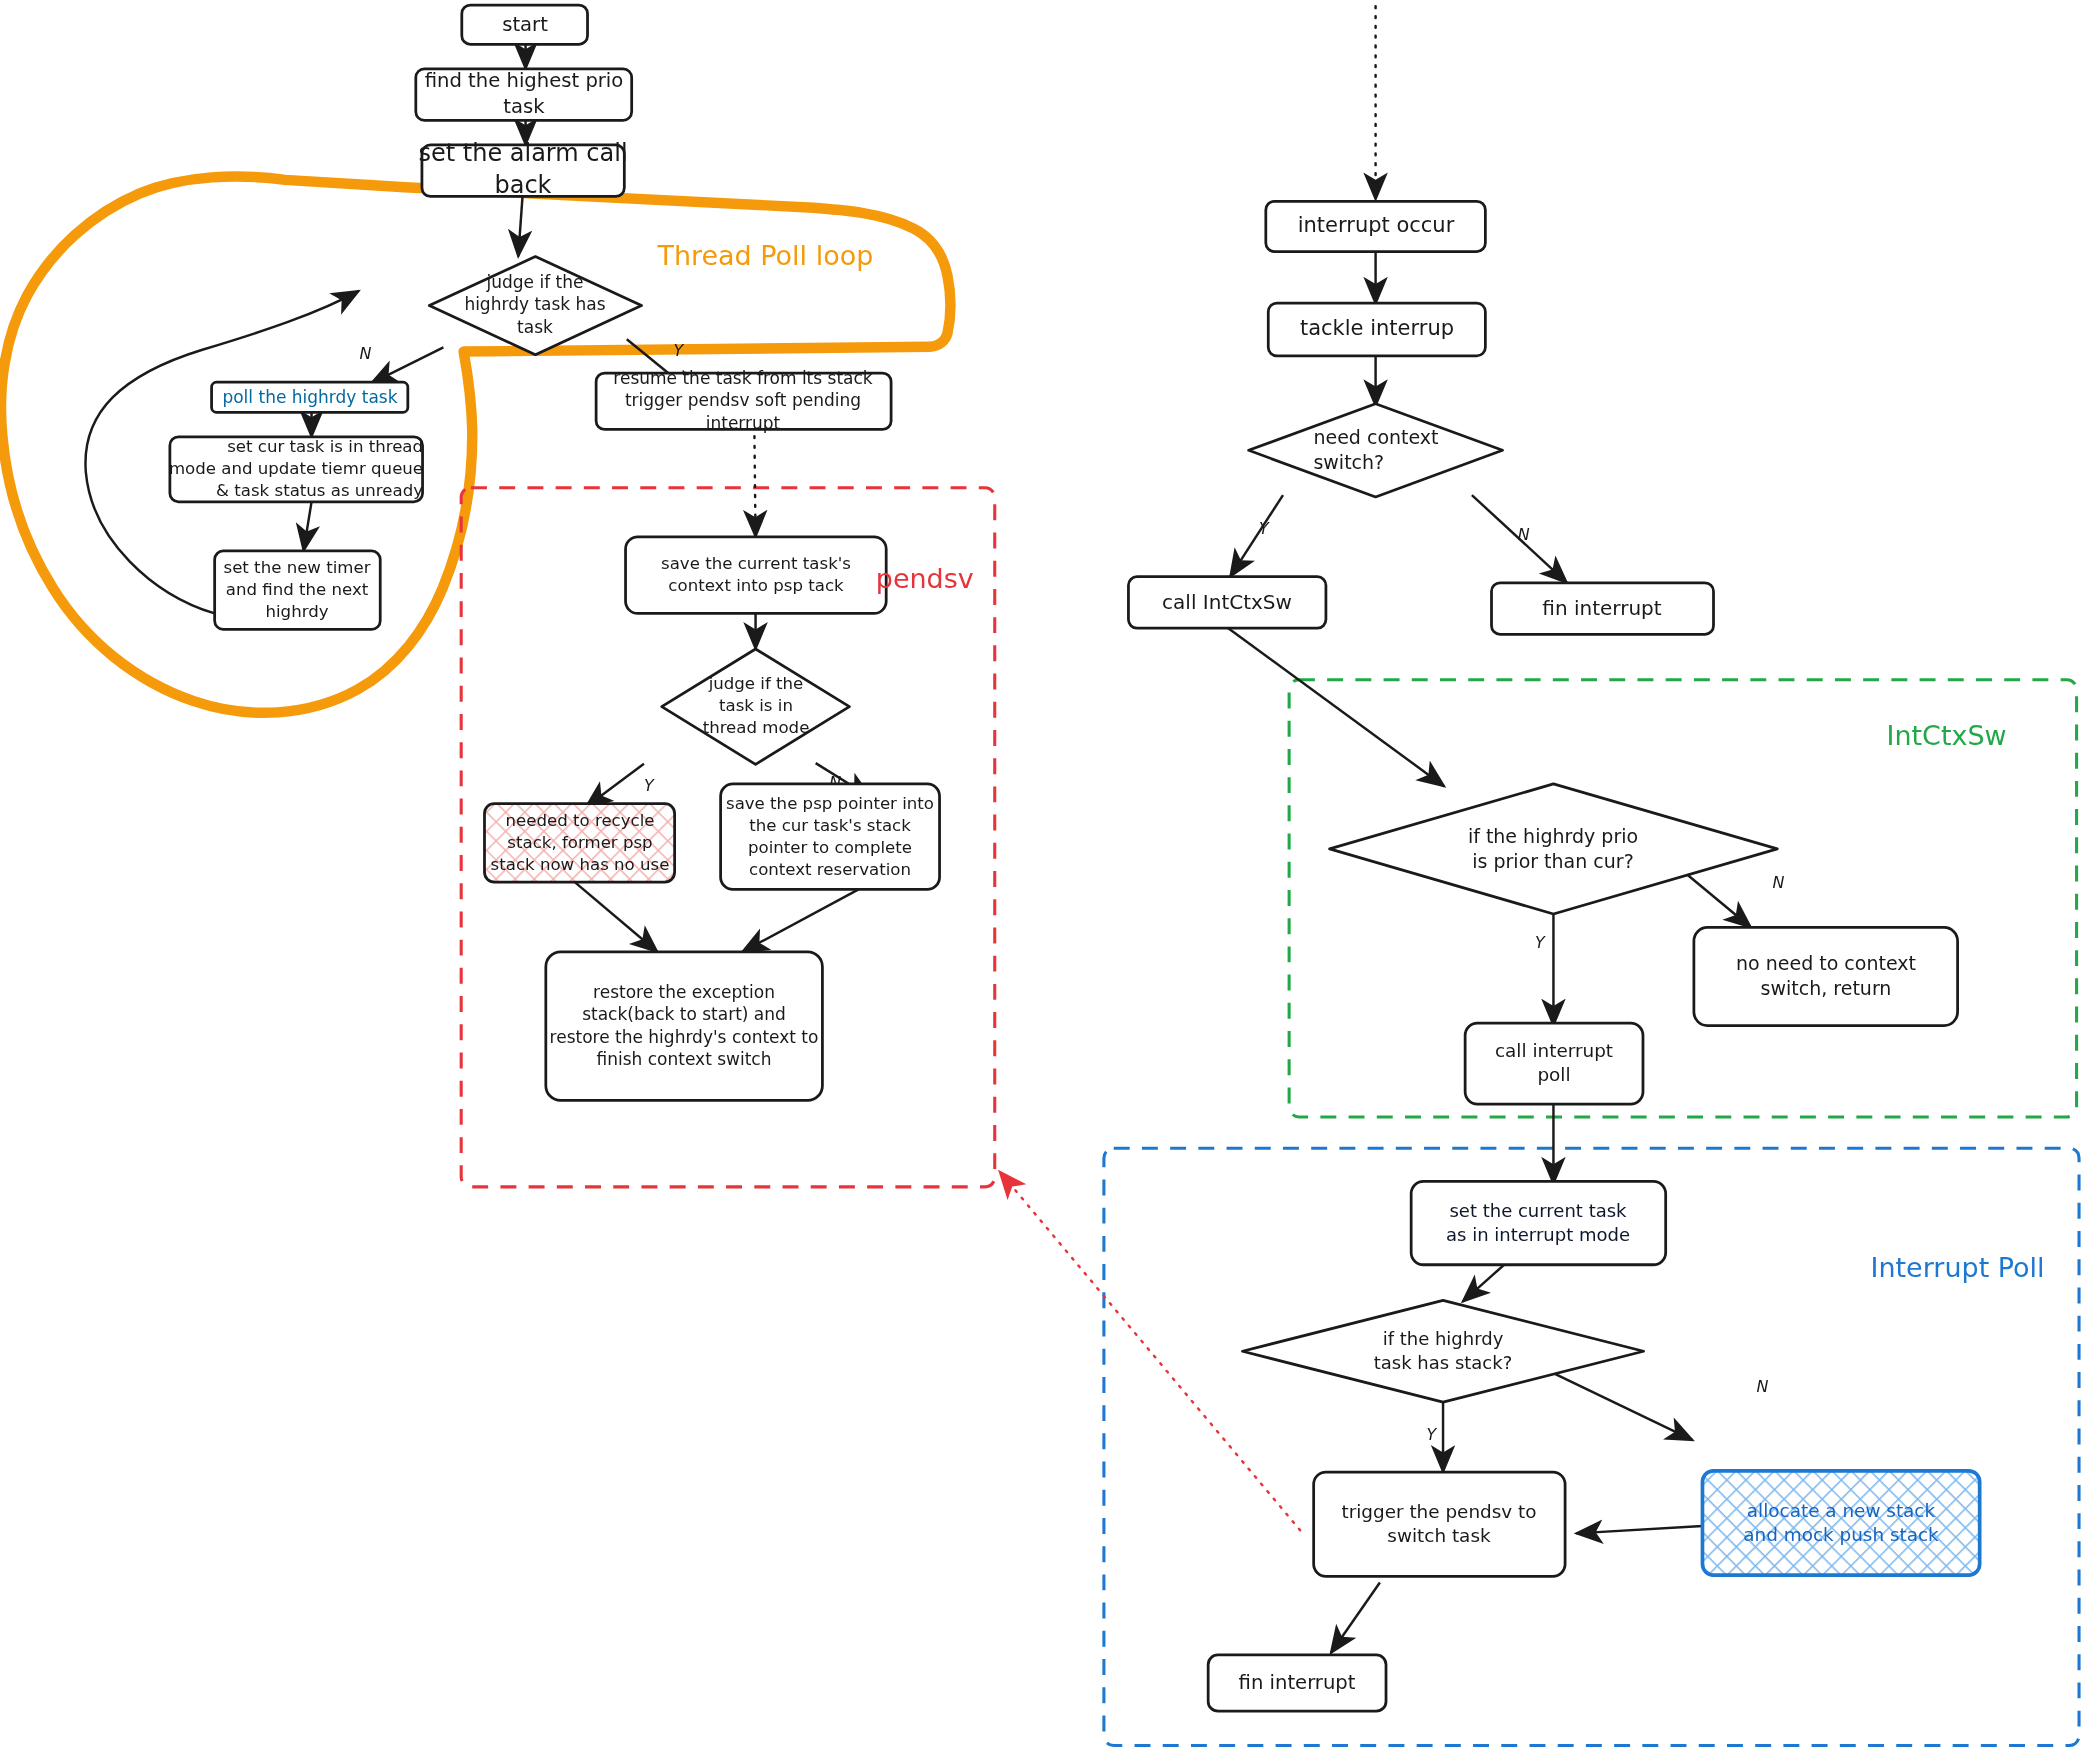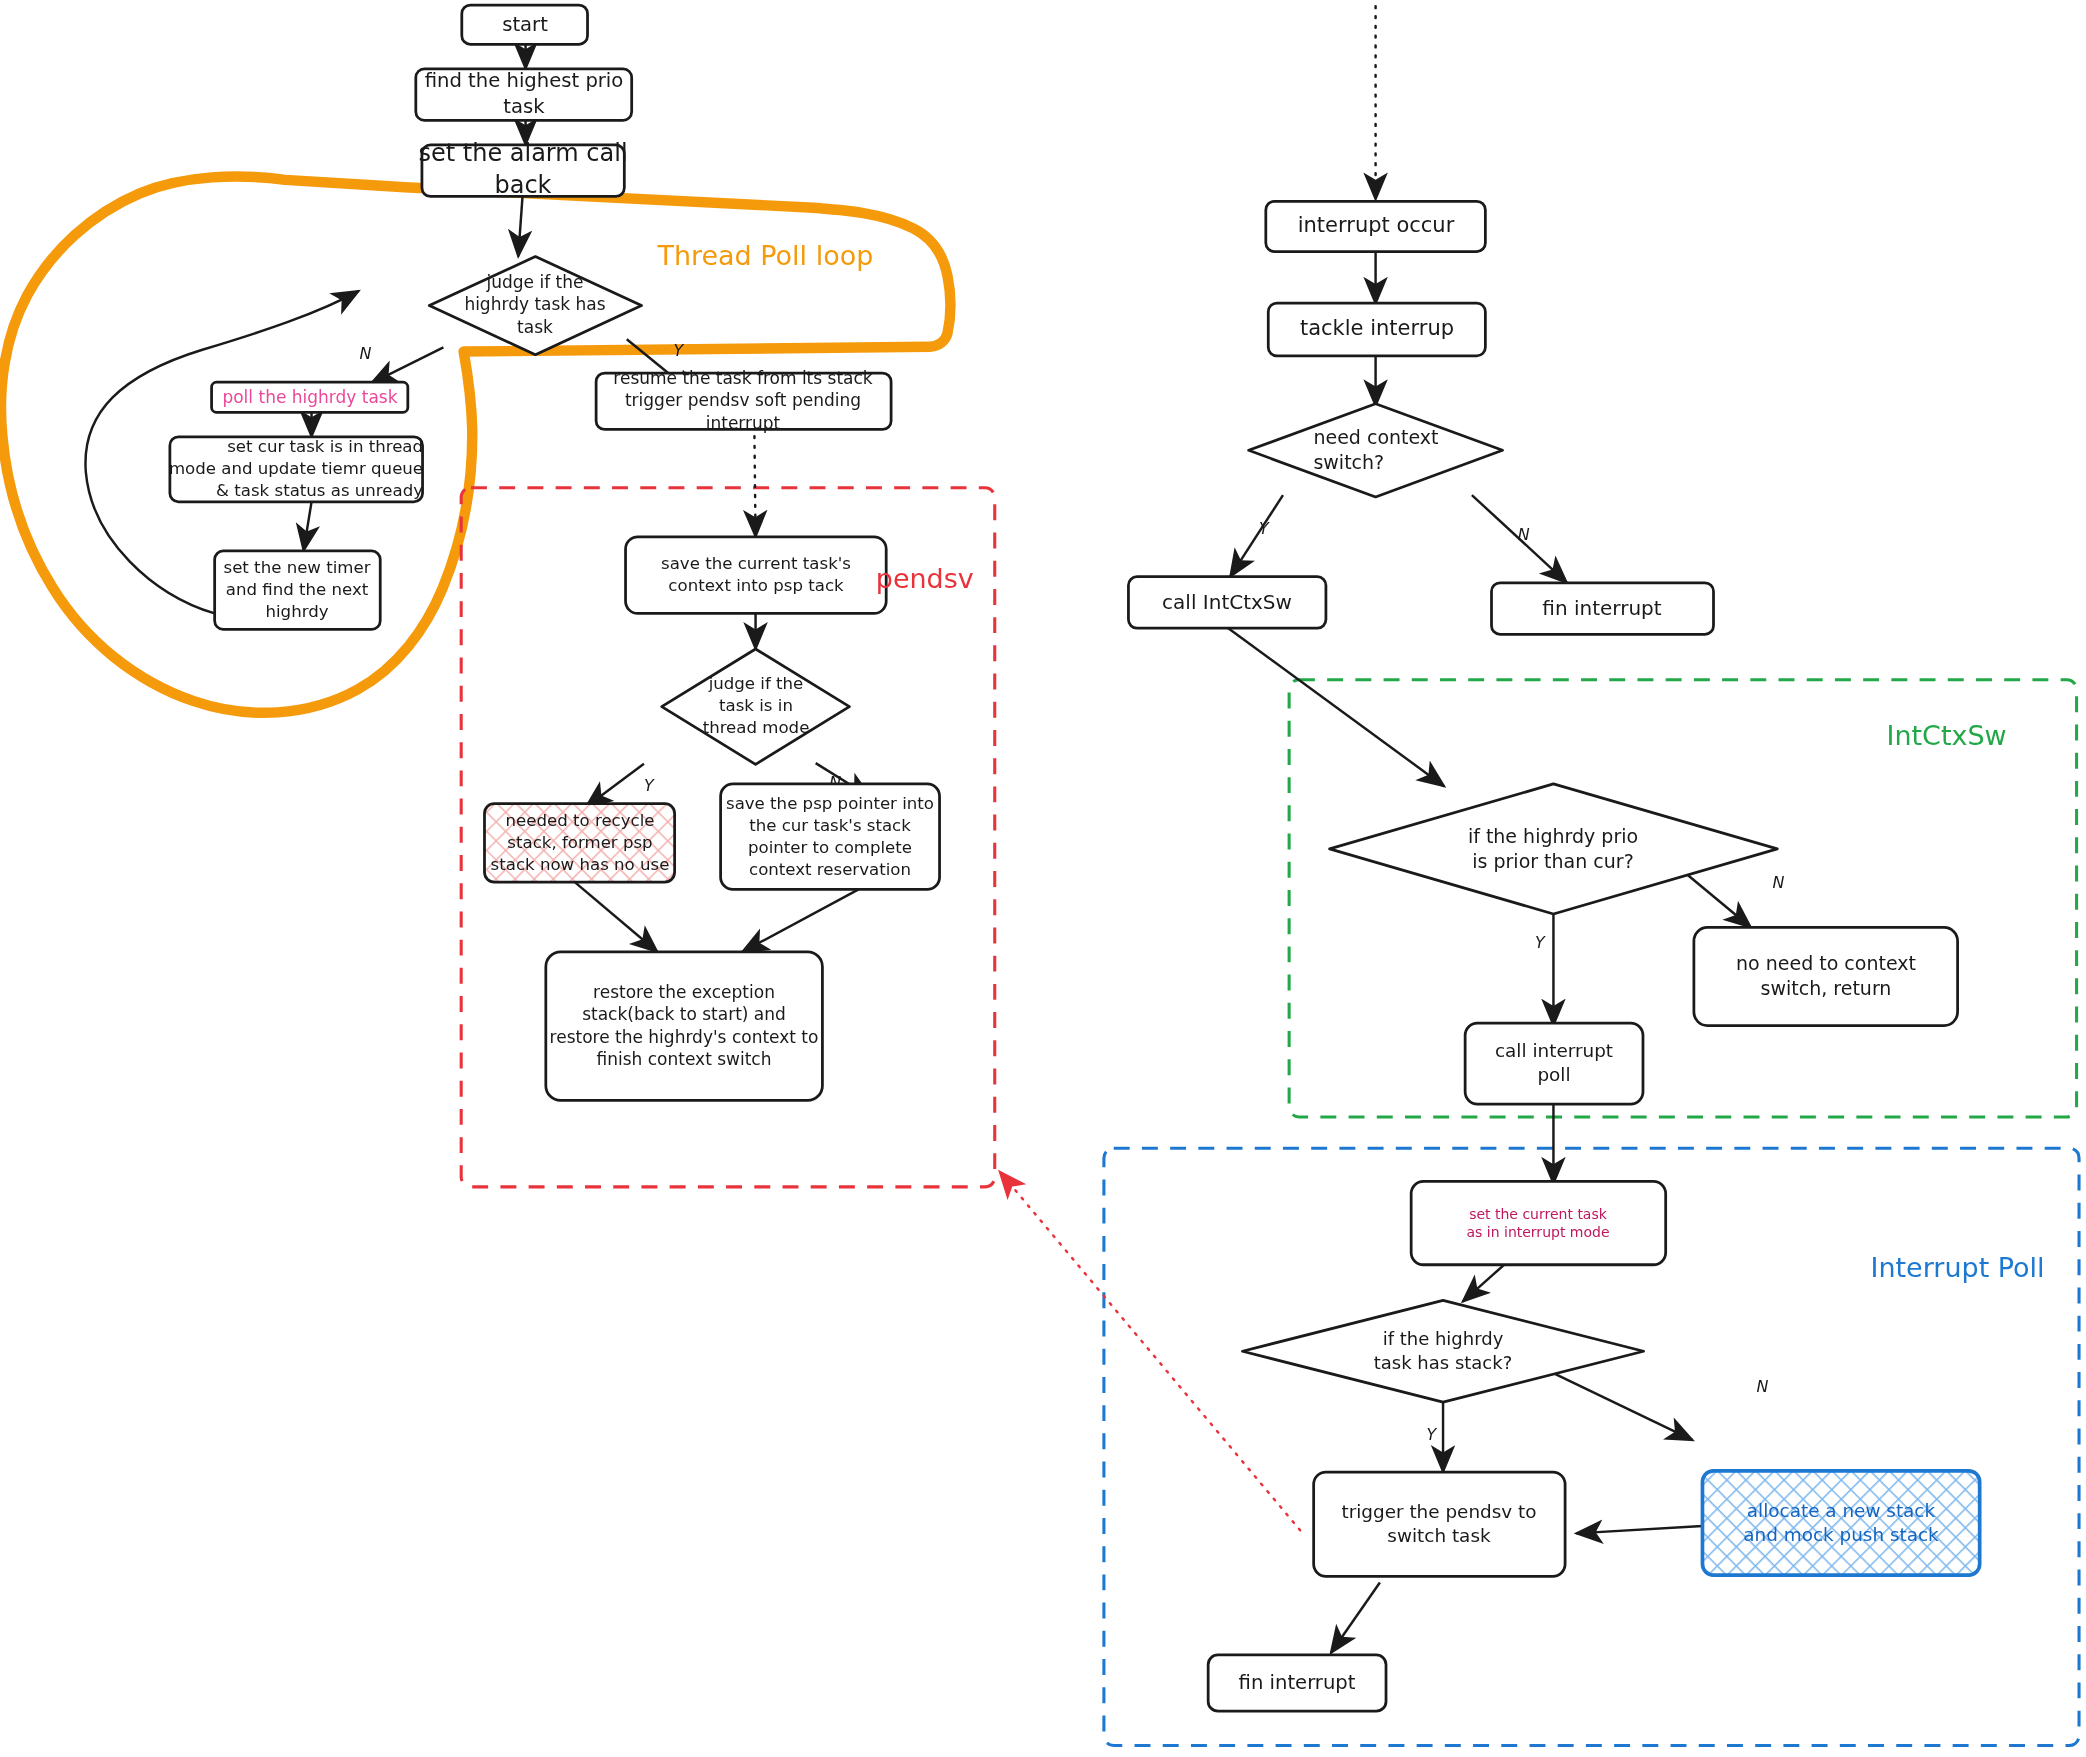--- a/index.html
+++ b/index.html
@@ -183,21 +183,21 @@
 
   <div id="labels">
       <div class="nodeText" style="position: absolute; left: 525px; top: 24.5px; transform: translate(-50%, -50%); white-space: pre; text-align: center; line-height: 1.32; font-size: 19.6px; color: rgb(26, 26, 26); pointer-events: none;">start</div>
       <div class="nodeText" style="position: absolute; left: 524px; top: 94px; transform: translate(-50%, -50%); white-space: pre; text-align: center; line-height: 1.32; font-size: 19.6px; color: rgb(26, 26, 26); pointer-events: none;">find the highest prio
 task</div>
       <div class="nodeText" style="position: absolute; left: 523px; top: 170px; transform: translate(-50%, -50%); white-space: pre; text-align: center; line-height: 1.32; font-size: 24px; color: rgb(26, 26, 26); pointer-events: none;">set the alarm call
 back</div>
       <div class="nodeText" style="position: absolute; left: 535px; top: 305px; transform: translate(-50%, -50%); white-space: pre; text-align: center; line-height: 1.32; font-size: 17px; color: rgb(26, 26, 26); pointer-events: none;">judge if the
 highrdy task has
 task</div>
-      <div class="nodeText" style="position: absolute; left: 310px; top: 397px; transform: translate(-50%, -50%); white-space: pre; text-align: center; line-height: 1.32; font-size: 17px; color: #ec4899; pointer-events: none;">poll the highrdy task</div>
+      <div class="nodeText" style="position: absolute; left: 310px; top: 397px; transform: translate(-50%, -50%); white-space: pre; text-align: center; line-height: 1.32; font-size: 17px; color: #0369a1; pointer-events: none;">poll the highrdy task</div>
       <div class="nodeText" style="position: absolute; left: 296px; top: 469px; transform: translate(-50%, -50%); white-space: pre; text-align: right; line-height: 1.32; font-size: 16.6px; color: rgb(26, 26, 26); pointer-events: none;">set cur task is in thread
 mode and update tiemr queue
 &amp; task status as unready</div>
       <div class="nodeText" style="position: absolute; left: 297px; top: 590px; transform: translate(-50%, -50%); white-space: pre; text-align: center; line-height: 1.32; font-size: 16.6px; color: rgb(26, 26, 26); pointer-events: none;">set the new timer
 and find the next
 highrdy</div>
       <div class="nodeText" style="position: absolute; left: 743px; top: 401px; transform: translate(-50%, -50%); white-space: pre; text-align: center; line-height: 1.32; font-size: 17px; color: rgb(26, 26, 26); pointer-events: none;">resume the task from its stack
 trigger pendsv soft pending
 interrupt</div>
       <div class="nodeText" style="position: absolute; left: 756px; top: 575px; transform: translate(-50%, -50%); white-space: pre; text-align: center; line-height: 1.32; font-size: 16.6px; color: rgb(26, 26, 26); pointer-events: none;">save the current task's
@@ -221,21 +221,21 @@
       <div class="nodeText" style="position: absolute; left: 1376px; top: 450px; transform: translate(-50%, -50%); white-space: pre; text-align: left; line-height: 1.32; font-size: 19px; color: rgb(26, 26, 26); pointer-events: none;">need context
 switch?</div>
       <div class="nodeText" style="position: absolute; left: 1227px; top: 602px; transform: translate(-50%, -50%); white-space: pre; text-align: center; line-height: 1.32; font-size: 20px; color: rgb(26, 26, 26); pointer-events: none;">call IntCtxSw</div>
       <div class="nodeText" style="position: absolute; left: 1602px; top: 608px; transform: translate(-50%, -50%); white-space: pre; text-align: center; line-height: 1.32; font-size: 20px; color: rgb(26, 26, 26); pointer-events: none;">fin interrupt</div>
       <div class="nodeText" style="position: absolute; left: 1553px; top: 849px; transform: translate(-50%, -50%); white-space: pre; text-align: center; line-height: 1.32; font-size: 19px; color: rgb(26, 26, 26); pointer-events: none;">if the highrdy prio
 is prior than cur?</div>
       <div class="nodeText" style="position: absolute; left: 1826px; top: 976px; transform: translate(-50%, -50%); white-space: pre; text-align: center; line-height: 1.32; font-size: 19px; color: rgb(26, 26, 26); pointer-events: none;">no need to context
 switch, return</div>
       <div class="nodeText" style="position: absolute; left: 1554px; top: 1063px; transform: translate(-50%, -50%); white-space: pre; text-align: center; line-height: 1.32; font-size: 18.4px; color: rgb(26, 26, 26); pointer-events: none;">call interrupt
 poll</div>
-      <div class="nodeText" style="position: absolute; left: 1538px; top: 1223px; transform: translate(-50%, -50%); white-space: pre; text-align: center; line-height: 1.32; font-size: 14px; color: #be185d; pointer-events: none;">set the current task
+      <div class="nodeText" style="position: absolute; left: 1538px; top: 1223px; transform: translate(-50%, -50%); white-space: pre; text-align: center; line-height: 1.32; font-size: 18px; color: #0f172a; pointer-events: none;">set the current task
 as in interrupt mode</div>
       <div class="nodeText" style="position: absolute; left: 1443px; top: 1351px; transform: translate(-50%, -50%); white-space: pre; text-align: center; line-height: 1.32; font-size: 18px; color: rgb(26, 26, 26); pointer-events: none;">if the highrdy
 task has stack?</div>
       <div class="nodeText" style="position: absolute; left: 1841px; top: 1523px; transform: translate(-50%, -50%); white-space: pre; text-align: center; line-height: 1.32; font-size: 18.4px; color: rgb(21, 101, 192); pointer-events: none;">allocate a new stack
 and mock push stack</div>
       <div class="nodeText" style="position: absolute; left: 1439px; top: 1524px; transform: translate(-50%, -50%); white-space: pre; text-align: center; line-height: 1.32; font-size: 18.4px; color: rgb(26, 26, 26); pointer-events: none;">trigger the pendsv to
 switch task</div>
       <div class="nodeText" style="position: absolute; left: 1297px; top: 1683px; transform: translate(-50%, -50%); white-space: pre; text-align: center; line-height: 1.32; font-size: 19.6px; color: rgb(26, 26, 26); pointer-events: none;">fin interrupt</div>
     </div>
 

